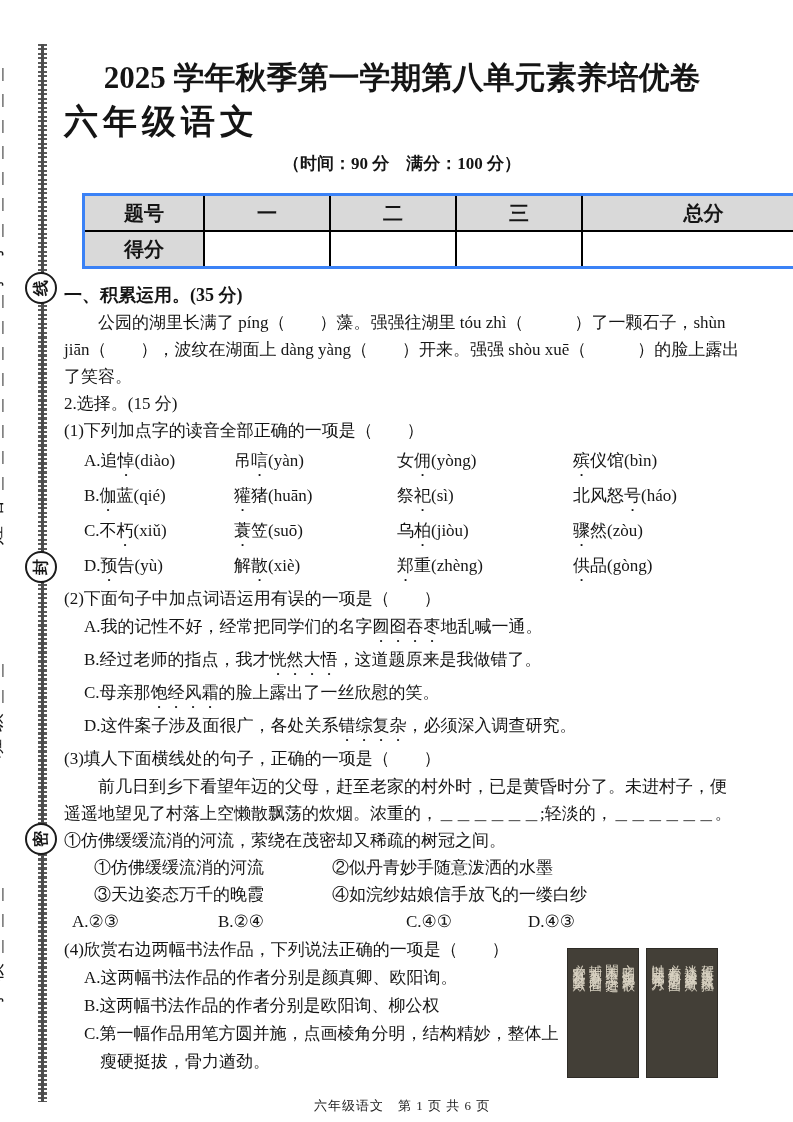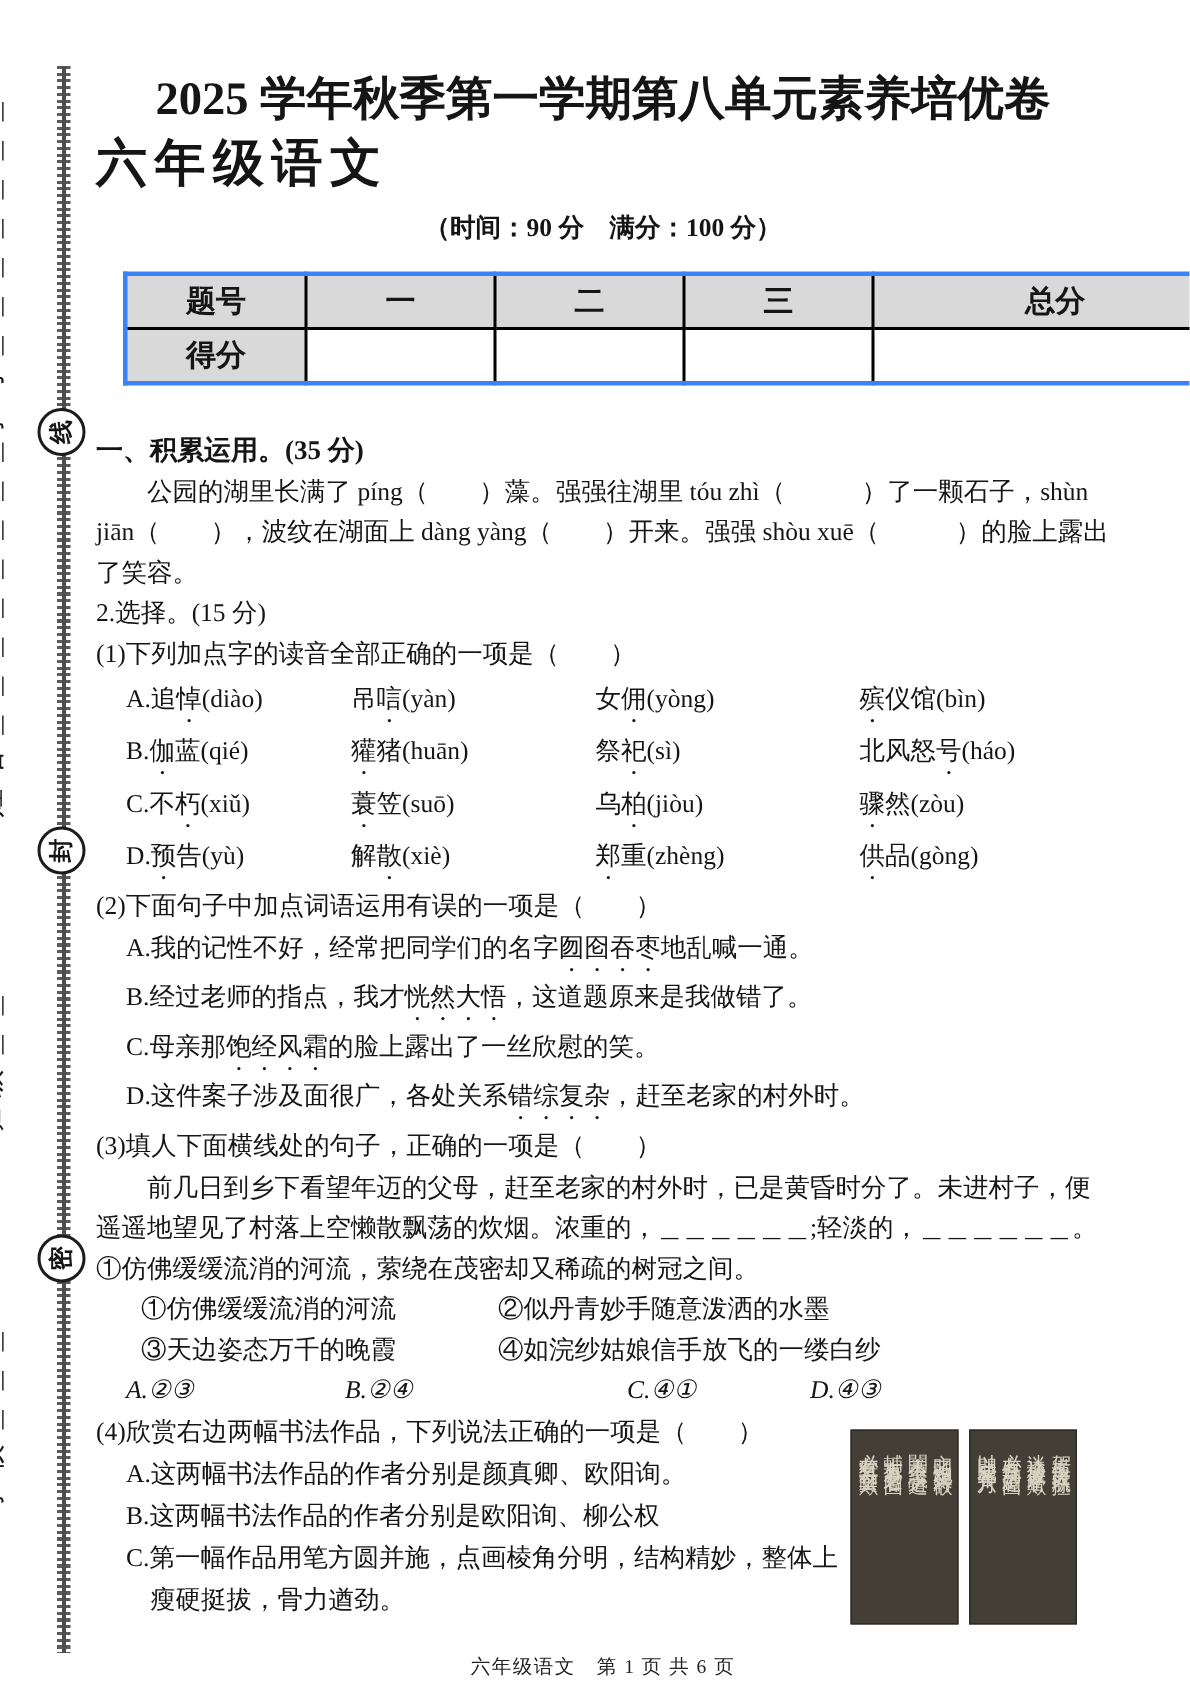--- a/index.html
+++ b/index.html
@@ -19,36 +19,36 @@
     position:absolute;left:25px;width:28px;height:28px;border:2px solid #1c1c1c;
     border-radius:50%;background:#fff;display:flex;align-items:center;justify-content:center;
     font-size:16px;font-weight:bold;transform:rotate(-90deg);z-index:3;
   }
   .side-label{
     position:absolute;left:8px;height:26px;line-height:26px;white-space:nowrap;
     font-size:19px;letter-spacing:7px;transform:rotate(-90deg);transform-origin:left bottom;
   }
   
   .content{position:absolute;left:64px;top:40px;width:676px;font-size:17px;line-height:27px;}
-  .title{font-size:31px;line-height:40px;font-weight:bold;text-align:center;margin:6px 0 0;}
+  .title{font-size:31px;line-height:40px;font-weight:bold;text-align:center;margin:18px 0 0;}
   .subtitle{font-size:34px;line-height:44px;font-weight:bold;letter-spacing:5px;margin:2px 0 0;}
   .meta{text-align:center;font-size:17px;margin:6px 0 0;font-weight:bold;}
   table.score{border-collapse:collapse;margin:16px 0 0 18px;width:745px;border:3px solid #3b82f6;}
   table.score th,table.score td{border:2px solid #000;height:34px;padding:0;text-align:center;}
   table.score th{font-size:20px;font-weight:bold;}
   table.score .shade{background:#d9d9d9;}
   table.score th:first-child{width:118px;}
-  .sec-heading{font-weight:bold;font-size:18px;margin-top:30px;}
+  .sec-heading{font-weight:bold;font-size:18px;margin-top:13px;}
   p{margin:0;}
   .indent{text-indent:2em;}
   .stem{line-height:28px;}
   .opt-grid{display:grid;grid-template-columns:150px 163px 176px auto;margin-left:20px;line-height:32px;}
   .opt-line{margin-left:20px;line-height:28px;}
   .items-grid{display:grid;grid-template-columns:238px auto;margin-left:30px;line-height:27px;}
-  .choices-grid{display:grid;grid-template-columns:146px 188px 122px auto;margin-left:20px;line-height:28px;font-style:italic;}
+  .choices-grid{display:grid;grid-template-columns:146px 188px 122px auto;margin-left:8px;line-height:28px;}
   .emdot{
     -webkit-text-emphasis:filled dot;-webkit-text-emphasis-position:under;
     text-emphasis:filled dot;text-emphasis-position:under right;
   }
   
   .q4{position:relative;}
   .q4 .q4-opts{width:505px;}
   .q4-opt{margin-left:36px;padding-left:0;text-indent:-16px;line-height:28px;}
   .callig{position:absolute;top:12px;right:22px;display:flex;gap:7px;}
   .panel{
@@ -122,21 +122,21 @@
     <span><span>D.</span><span></span><span class="emdot">预</span><span>告(yù)</span></span>
     <span><span>解</span><span class="emdot">散</span><span>(xiè)</span></span>
     <span><span></span><span class="emdot">郑</span><span>重(zhèng)</span></span>
     <span><span></span><span class="emdot">供</span><span>品(gòng)</span></span>
   </div>
 
   <p class="stem">(2)下面句子中加点词语运用有误的一项是（　　）</p>
   <p class="opt-line"><span>A.</span><span>我的记性不好，经常把同学们的名字</span><span class="emdot">囫囵吞枣</span><span>地乱喊一通。</span></p>
   <p class="opt-line"><span>B.</span><span>经过老师的指点，我才</span><span class="emdot">恍然大悟</span><span>，这道题原来是我做错了。</span></p>
   <p class="opt-line"><span>C.</span><span>母亲那</span><span class="emdot">饱经风霜</span><span>的脸上露出了一丝欣慰的笑。</span></p>
-  <p class="opt-line"><span>D.</span><span>这件案子涉及面很广，各处关系</span><span class="emdot">错综复杂</span><span>，赶至老家的村外时。</span></p>
+  <p class="opt-line"><span>D.</span><span>这件案子涉及面很广，各处关系</span><span class="emdot">错综复杂</span><span>，必须深入调查研究。</span></p>
 
   <p class="stem">(3)填人下面横线处的句子，正确的一项是（　　）</p>
   <p class="indent">前几日到乡下看望年迈的父母，赶至老家的村外时，已是黄昏时分了。未进村子，便遥遥地望见了村落上空懒散飘荡的炊烟。浓重的，＿＿＿＿＿＿;轻淡的，＿＿＿＿＿＿。①仿佛缓缓流消的河流，萦绕在茂密却又稀疏的树冠之间。</p>
   <div class="items-grid">
     <span>①仿佛缓缓流消的河流</span>
     <span>②似丹青妙手随意泼洒的水墨</span>
     <span>③天边姿态万千的晚霞</span>
     <span>④如浣纱姑娘信手放飞的一缕白纱</span>
   </div>
   <div class="choices-grid">

